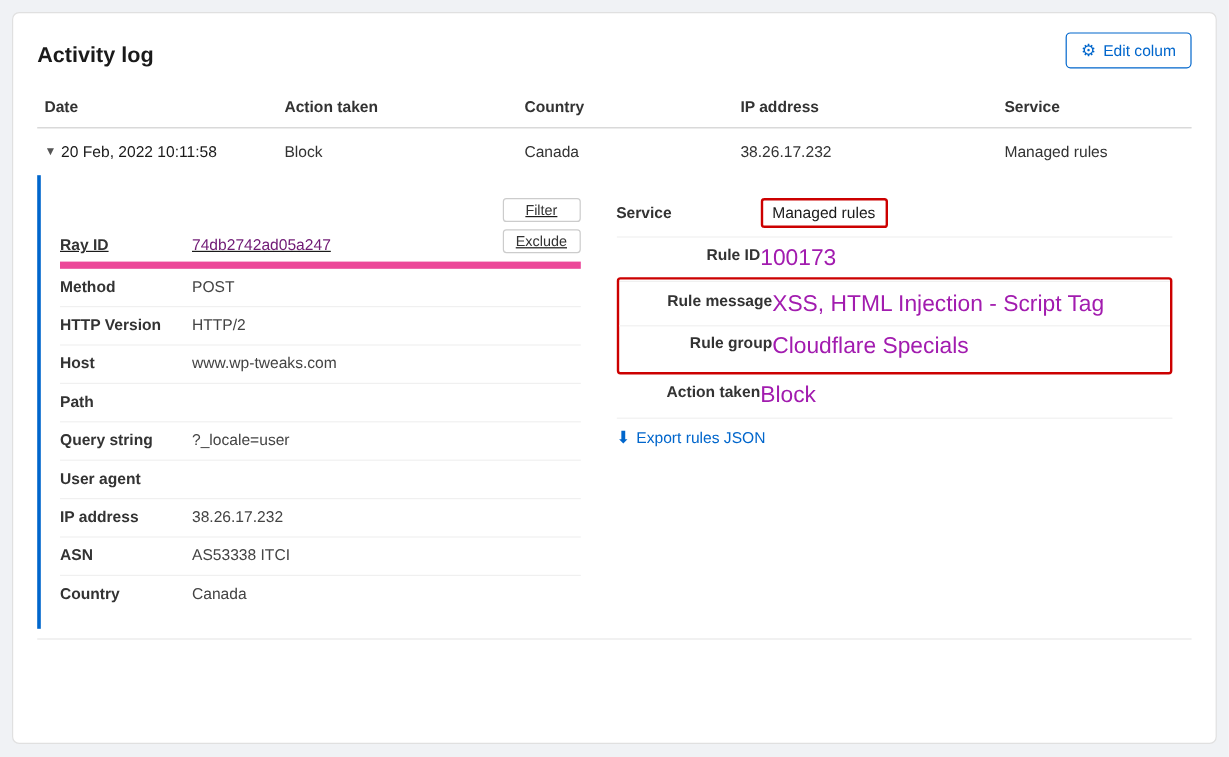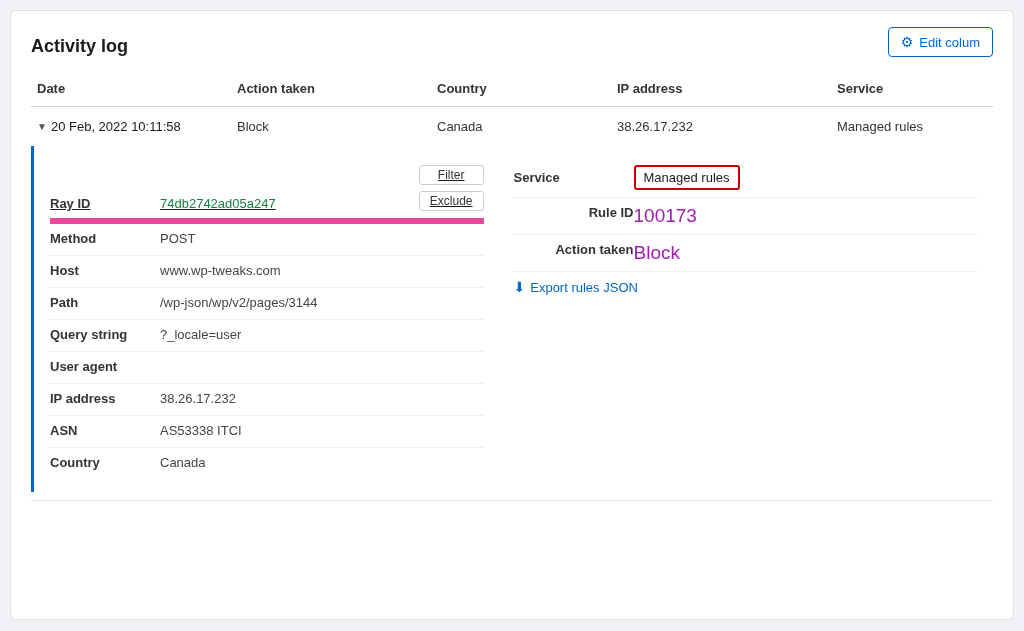--- a/index.html
+++ b/index.html
@@ -129,21 +129,21 @@
     }
     .ray-id-label {
       font-weight: 600;
       font-size: 13px;
       color: #333;
       min-width: 110px;
       flex-shrink: 0;
     }
     .ray-id-value {
       font-size: 13px;
-      color: #15803d;
+      color: #701a75;
       flex: 1;
     }
     .btn-group {
       display: flex;
       gap: 6px;
       margin-left: 12px;
       flex-direction: column;
     }
     .btn-small {
       border: 1px solid #ccc;
@@ -272,29 +272,32 @@
               <button class="btn-small">Filter</button>
               <button class="btn-small">Exclude</button>
             </div>
           </div>
 
           <div class="detail-row">
             <span class="detail-label">Method</span>
             <span class="detail-value">POST</span>
           </div>
 
+          <div class="detail-row">
+            <span class="detail-label">HTTP Version</span>
+            <span class="detail-value">HTTP/2</span>
+          </div>
 
           <div class="detail-row">
             <span class="detail-label">Host</span>
             <span class="detail-value">www.wp-tweaks.com</span>
           </div>
 
           <div class="detail-row">
             <span class="detail-label">Path</span>
-            <span class="detail-value">/wp-json/wp/v2/pages/3144</span>
           </div>
 
           <div class="detail-row">
             <span class="detail-label">Query string</span>
             <span class="detail-value">?_locale=user</span>
           </div>
 
           <div class="detail-row">
             <span class="detail-label">User agent</span>
           </div>
@@ -320,20 +323,30 @@
           <div class="service-row-wrapper">
             <span class="service-label">Service</span>
             <span class="managed-rules-box">Managed rules</span>
           </div>
 
           <div class="right-detail-row">
             <span class="right-label">Rule ID</span>
             <span class="right-value">100173</span>
           </div>
 
+          <div class="rule-message-group-box">
+            <div class="right-detail-row">
+              <span class="right-label">Rule message</span>
+              <span class="right-value">XSS, HTML Injection - Script Tag</span>
+            </div>
+            <div class="right-detail-row">
+              <span class="right-label">Rule group</span>
+              <span class="right-value">Cloudflare Specials</span>
+            </div>
+          </div>
 
           <div class="right-detail-row">
             <span class="right-label">Action taken</span>
             <span class="right-value">Block</span>
           </div>
 
           <a class="export-link">
             <span class="download-icon">⬇</span>
             <span>Export rules JSON</span>
           </a>

